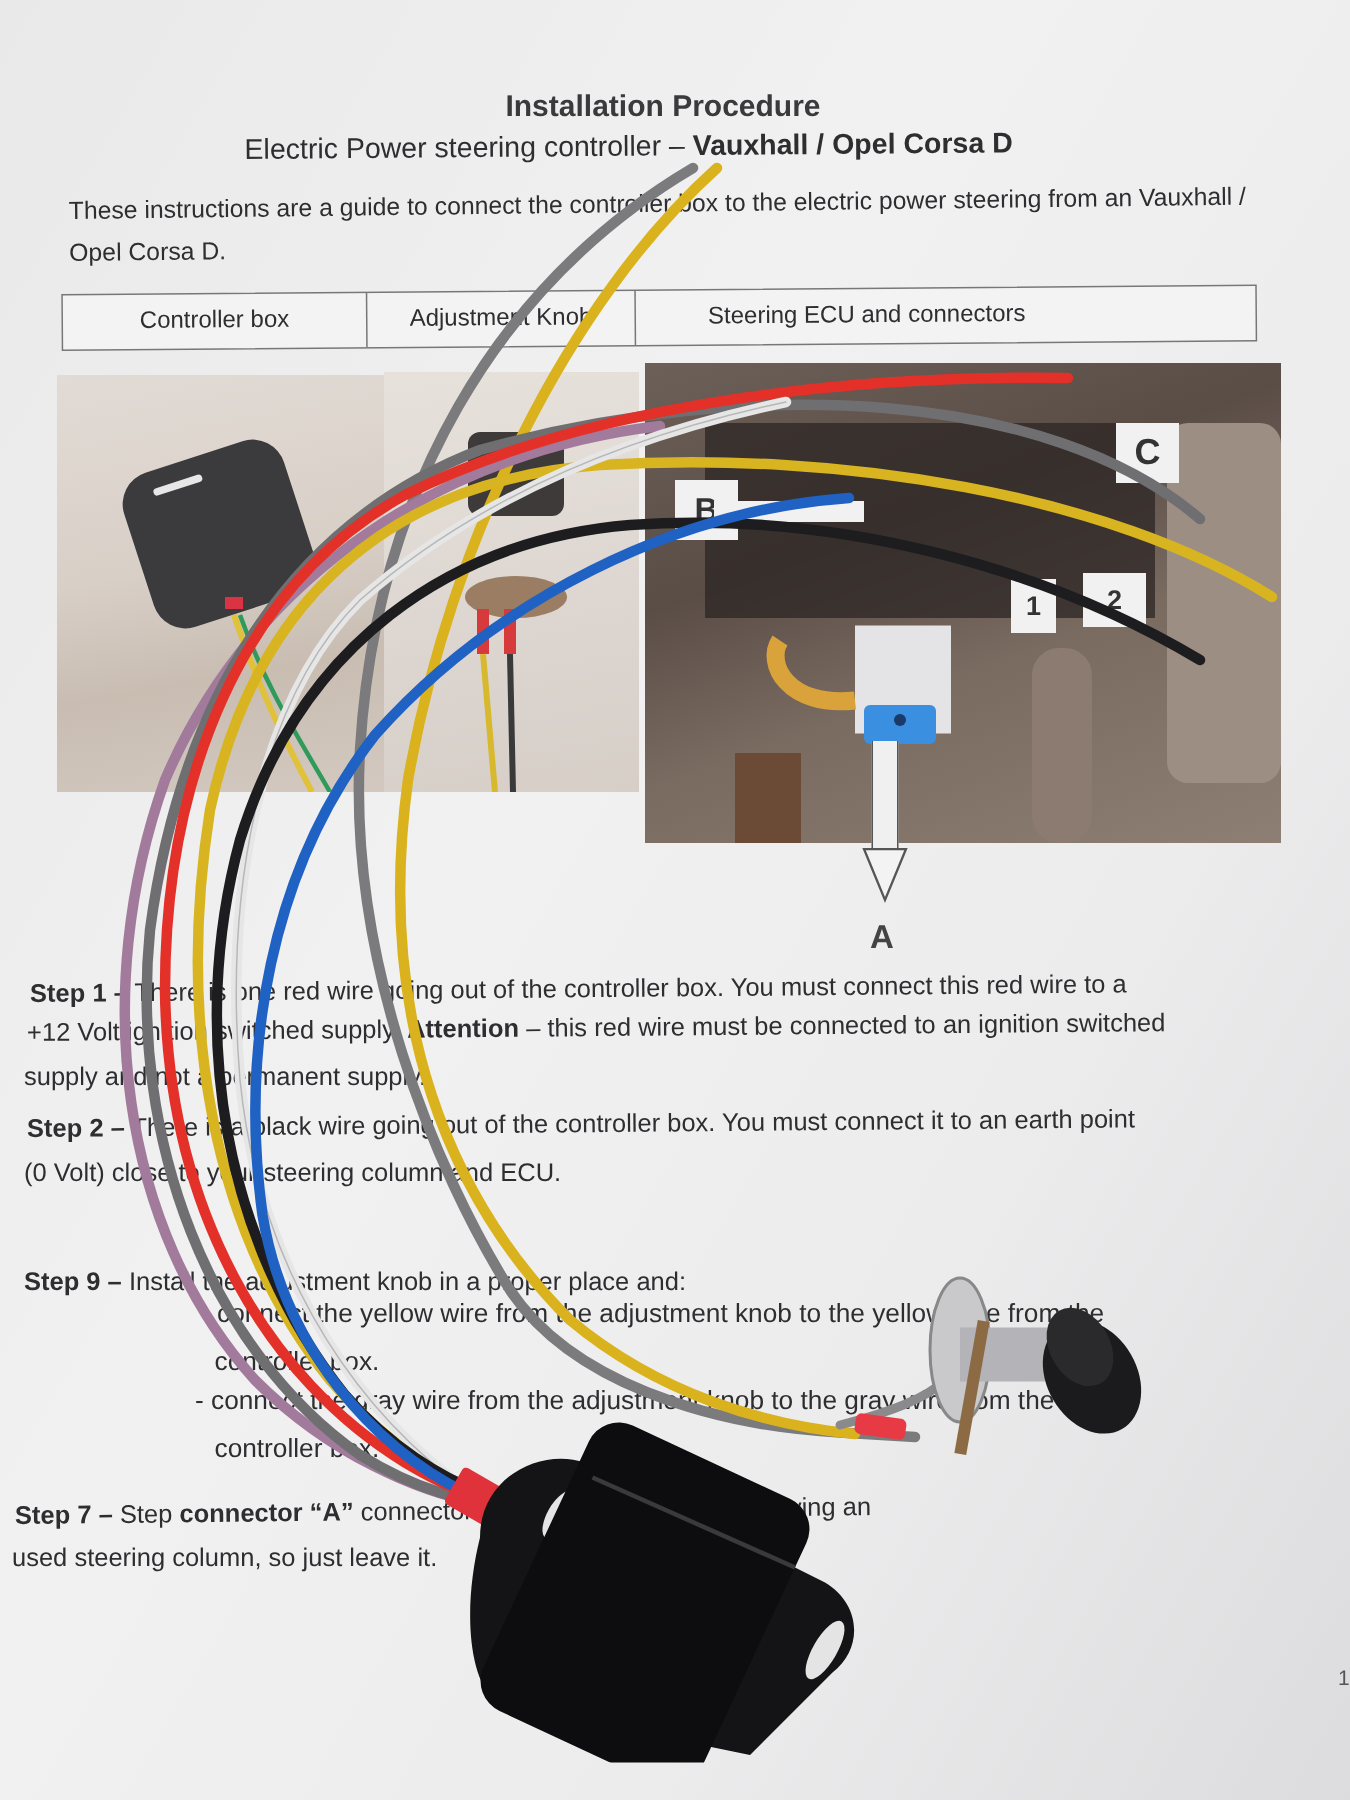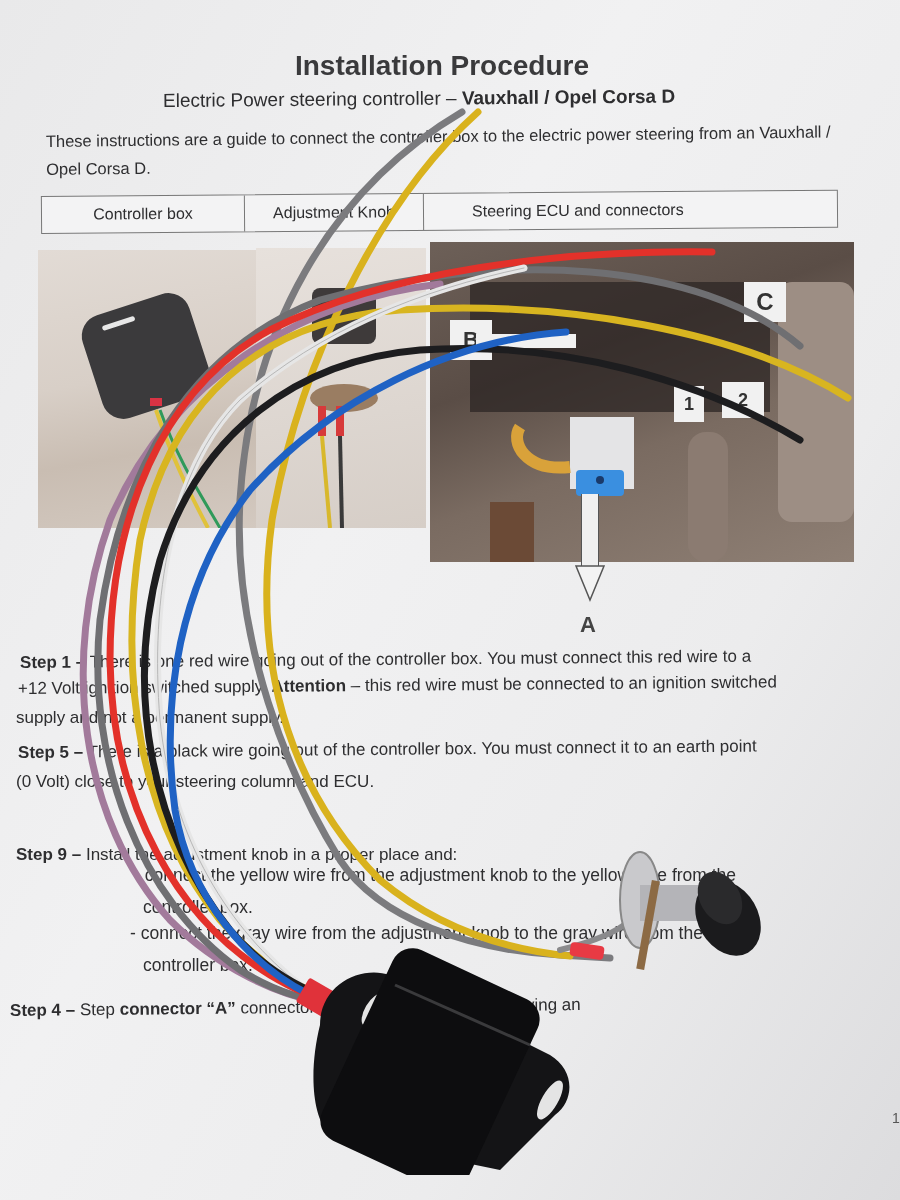--- a/index.html
+++ b/index.html
@@ -3,22 +3,22 @@
 <meta charset="utf-8">
 <style>
   html, body { margin:0; padding:0; }
   body {
     width:900px; height:1200px; overflow:hidden; position:relative;
     background: linear-gradient(120deg, #e9e9ea 0%, #f1f1f2 40%, #ececed 70%, #dcdcde 100%);
     font-family: "Liberation Sans", sans-serif;
     color:#2e2e30;
   }
   .page { position:absolute; inset:0; }
-  .title { position:absolute; left:0; width:884px; top:50px; text-align:center;
-    font-size:28px; font-weight:bold; color:#3a3a3c; }
+  .title { position:absolute; left:0; width:884px; top:60px; text-align:center;
+    font-size:20px; font-weight:bold; color:#3a3a3c; }
   .subtitle { position:absolute; left:163px; top:90px; font-size:19px; transform:rotate(-0.5deg); transform-origin:left; }
   .subtitle b { font-weight:bold; }
   .intro { position:absolute; left:46px; top:127px; width:790px; font-size:16.5px; line-height:28px; transform:rotate(-0.7deg); transform-origin:left; }
 
   .hdr-table { position:absolute; left:41px; top:196px; width:795px; height:36px;
     border:1px solid #777; display:flex; transform:rotate(-0.45deg); transform-origin:left; background:#f3f3f4; }
   .hdr-cell { border-right:1px solid #777; display:flex; align-items:center; justify-content:center; font-size:16px; }
   .hdr-cell:last-child { border-right:none; }
 
   .photo { position:absolute; overflow:hidden; }
@@ -109,37 +109,38 @@
   <div class="step" style="left:20px; top:648px; width:860px; transform:rotate(-0.5deg); transform-origin:left;">
     <b>Step 1 –</b>
     <span>There is one red wire going out of the controller box. You must connect this red wire to a</span>
   </div>
   <div class="step" style="left:18px; top:674px; width:870px; transform:rotate(-0.5deg); transform-origin:left;">
     <span>+12 Volt ignition switched supply. </span><b>Attention</b><span> – this red wire must be connected to an ignition switched</span>
   </div>
   <div class="step" style="left:16px; top:703px;">supply and not a permanent supply.</div>
 
   <div class="step" style="left:18px; top:738px; width:870px; transform:rotate(-0.5deg); transform-origin:left;">
-    <b>Step 5 –</b>
+    <b>Step 2 –</b>
     <span>There is a black wire going out of the controller box. You must connect it to an earth point</span>
   </div>
   <div class="step" style="left:16px; top:767px;">(0 Volt) close to your steering column and ECU.</div>
 
   <div class="step" style="left:16px; top:840px;">
     <b>Step 9 –</b>
     <span>Install the adjustment knob in a proper place and:</span>
   </div>
   <div class="bullet" style="left:134px; top:860px;">- connect the yellow wire from the adjustment knob to the yellow wire from the</div>
   <div class="bullet" style="left:143px; top:892px;">controller box.</div>
   <div class="bullet" style="left:130px; top:918px;">- connect the gray wire from the adjustment knob to the gray wire from the</div>
   <div class="bullet" style="left:143px; top:950px;">controller box.</div>
 
   <div class="step" style="left:10px; top:996px; width:860px; transform:rotate(-0.6deg); transform-origin:left;">
-    <b>Step 4 –</b><span> Step </span><b>connector “A”</b><span> connector is always included when buying an</span>
+    <b>Step 7 –</b><span> Step </span><b>connector “A”</b><span> connector is always included when buying an</span>
   </div>
+  <div class="step" style="left:8px; top:1024px;">used steering column, so just leave it.</div>
 
   <div class="page-num">1</div>
 
   <svg class="wires" width="900" height="1200">
     <g fill="none" stroke-linecap="round">
 
       <path d="M462 112 C330 190 250 330 240 500 C232 640 290 780 340 860 C380 920 470 950 560 955 L610 958" stroke="#7b7b7e" stroke-width="7"></path>
 
       <path d="M478 112 C380 200 300 360 272 520 C250 680 300 800 380 880 C440 930 510 950 570 956" stroke="#d9b21d" stroke-width="7"></path>
 

